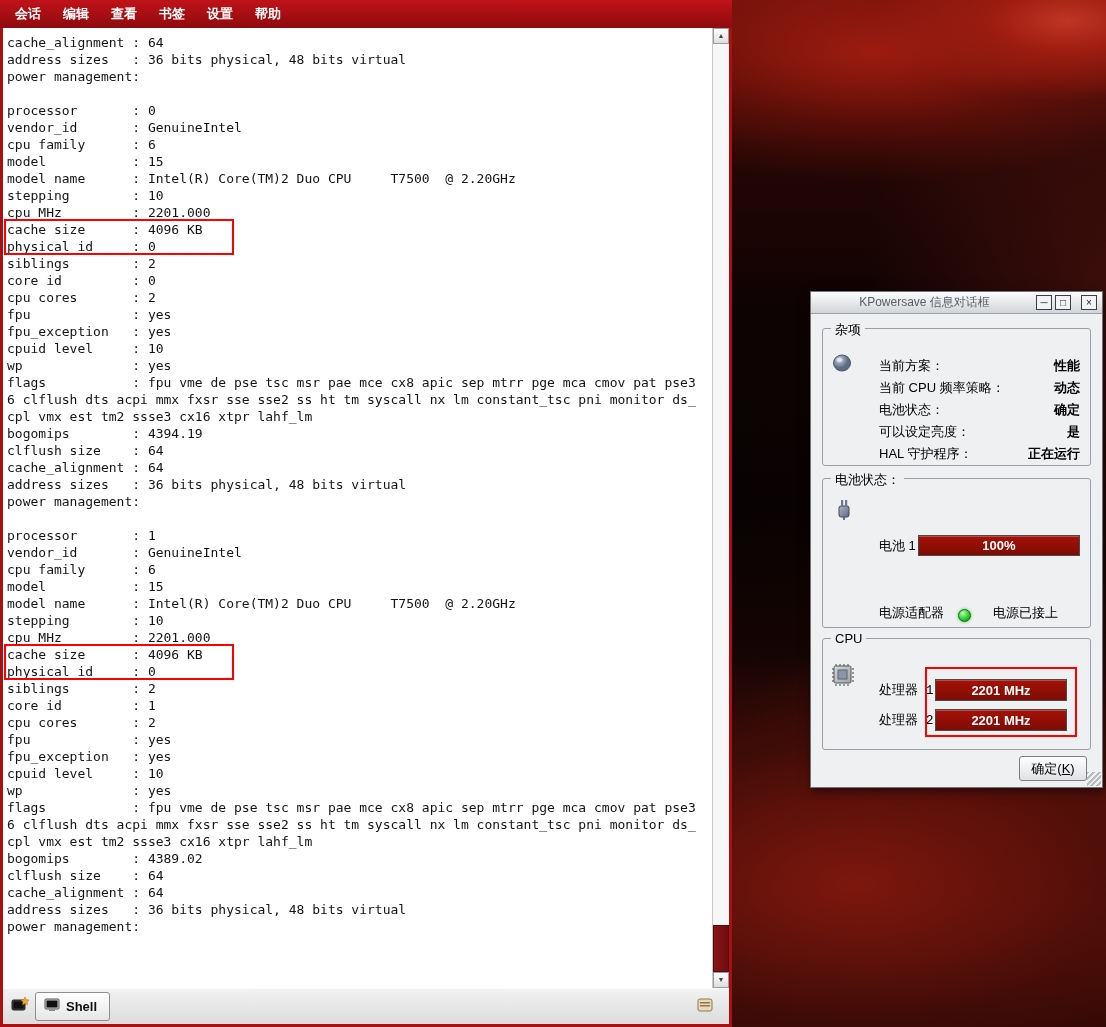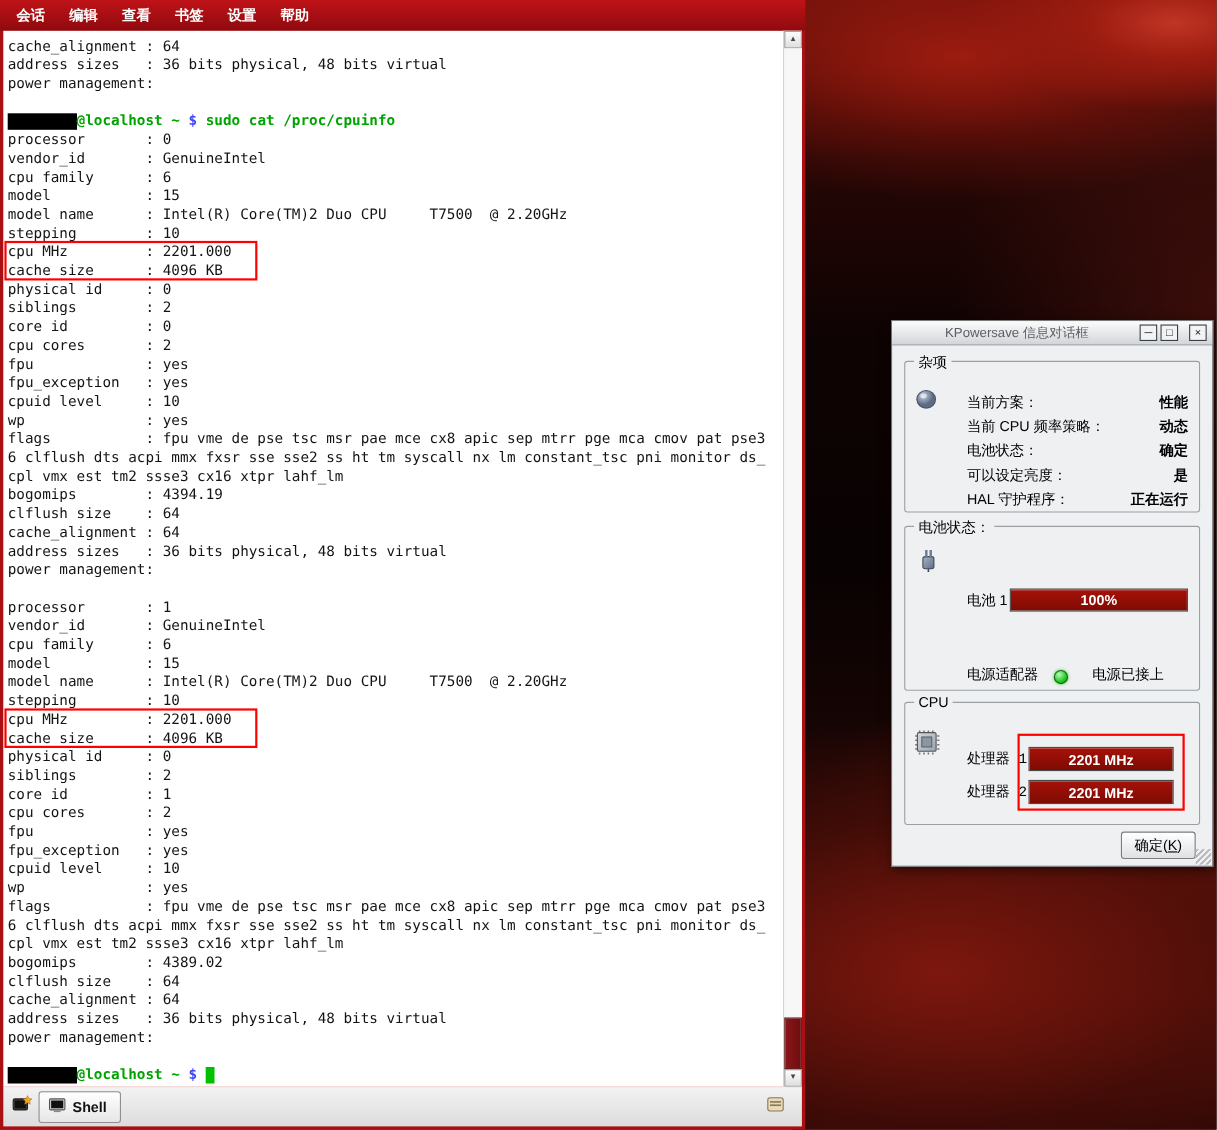--- a/index.html
+++ b/index.html
@@ -117,21 +117,20 @@
       </div>
   </div>
 
   <div class="terminal">
     <div class="term-text" id="terminal-text">
       <div id="term-lines">
           <div class="tline"><span>cache_alignment : 64</span></div>
           <div class="tline"><span>address sizes   : 36 bits physical, 48 bits virtual</span></div>
           <div class="tline"><span>power management:</span></div>
           <div class="tline"><span></span></div>
-          <div class="tline"><span class="redact">        </span><span class="pgreen">@localhost ~ </span><span class="pblue">$</span><span> </span><span class="pgreen">sudo cat /proc/cpuinfo</span></div>
           <div class="tline"><span>processor       : 0</span></div>
           <div class="tline"><span>vendor_id       : GenuineIntel</span></div>
           <div class="tline"><span>cpu family      : 6</span></div>
           <div class="tline"><span>model           : 15</span></div>
           <div class="tline"><span>model name      : Intel(R) Core(TM)2 Duo CPU     T7500  @ 2.20GHz</span></div>
           <div class="tline"><span>stepping        : 10</span></div>
           <div class="tline"><span>cpu MHz         : 2201.000</span></div>
           <div class="tline"><span>cache size      : 4096 KB</span></div>
           <div class="tline"><span>physical id     : 0</span></div>
           <div class="tline"><span>siblings        : 2</span></div>
@@ -168,21 +167,20 @@
           <div class="tline"><span>wp              : yes</span></div>
           <div class="tline"><span>flags           : fpu vme de pse tsc msr pae mce cx8 apic sep mtrr pge mca cmov pat pse3</span></div>
           <div class="tline"><span>6 clflush dts acpi mmx fxsr sse sse2 ss ht tm syscall nx lm constant_tsc pni monitor ds_</span></div>
           <div class="tline"><span>cpl vmx est tm2 ssse3 cx16 xtpr lahf_lm</span></div>
           <div class="tline"><span>bogomips        : 4389.02</span></div>
           <div class="tline"><span>clflush size    : 64</span></div>
           <div class="tline"><span>cache_alignment : 64</span></div>
           <div class="tline"><span>address sizes   : 36 bits physical, 48 bits virtual</span></div>
           <div class="tline"><span>power management:</span></div>
           <div class="tline"><span></span></div>
-          <div class="tline"><span class="redact">        </span><span class="pgreen">@localhost ~ </span><span class="pblue">$</span><span> </span><span class="cursor"> </span></div>
         </div>
     <div class="term-hl" style="top: 191px; height: 36px; width: 230px;"></div>
         <div class="term-hl" style="top: 616px; height: 36px; width: 230px;"></div>
       </div>
     <div class="scrollbar">
       <div class="sb-btn">▲</div>
       <div class="sb-track">
         <div class="sb-thumb"></div>
       </div>
       <div class="sb-btn">▼</div>

